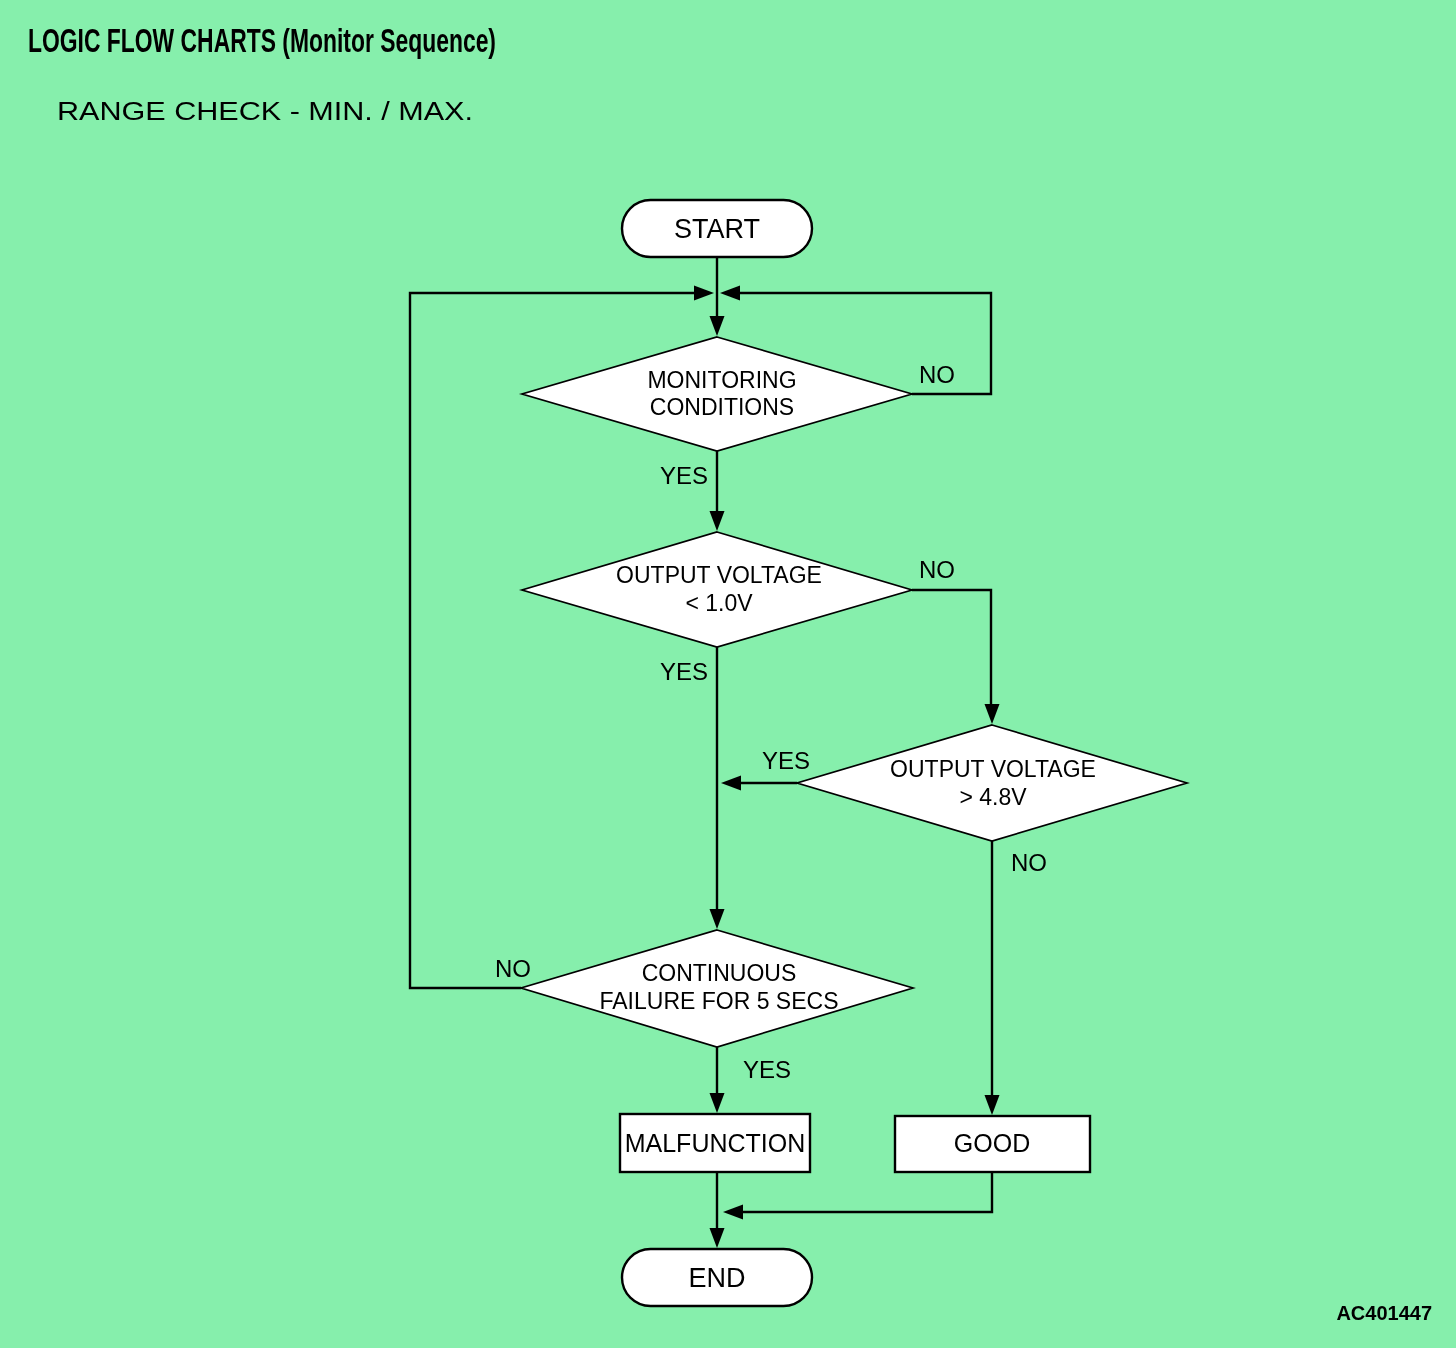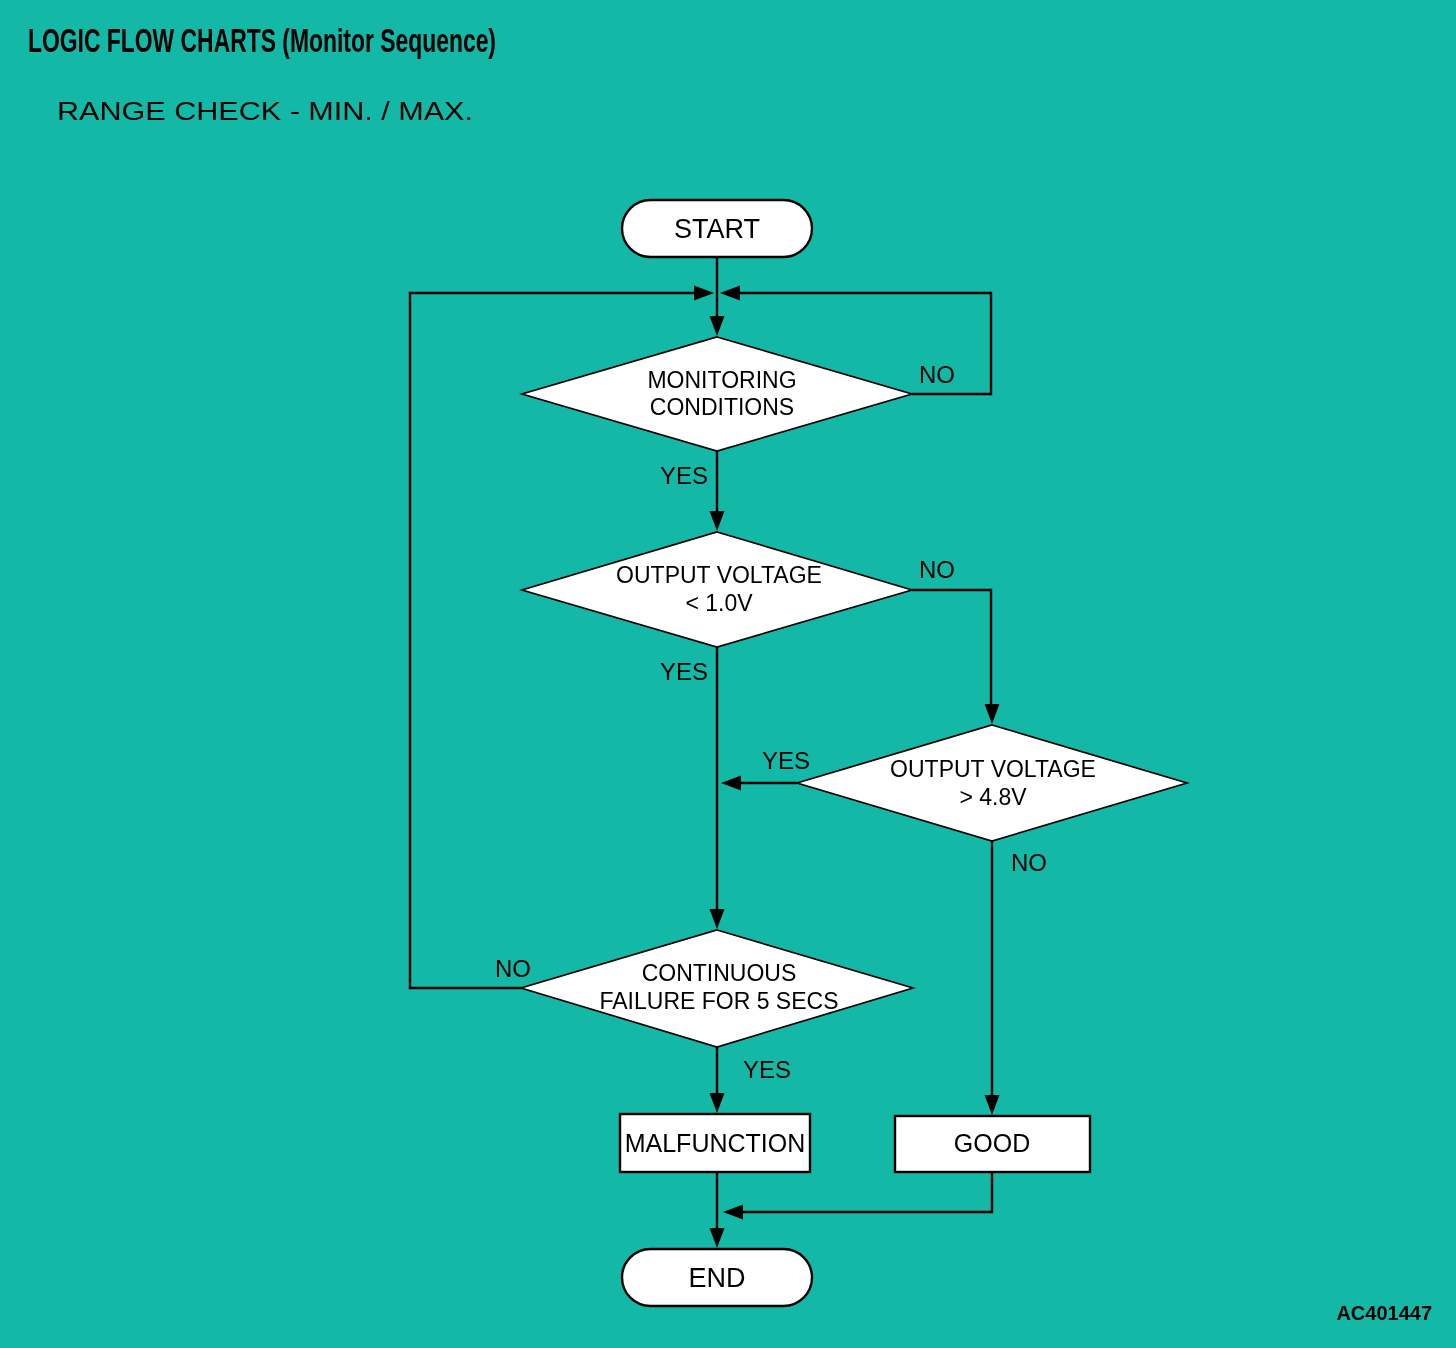--- a/index.html
+++ b/index.html
@@ -1,19 +1,19 @@
 <!DOCTYPE html>
 <html><head>
 <meta charset="utf-8">
 <style>
   html,body{margin:0;padding:0;background:#fff;}
   .page{
     position:relative;
     width:1456px;height:1348px;
-    background:#14b8a6;
+    background:#86efac;
     font-family:"Liberation Sans", sans-serif;
     overflow:hidden;
   }
   svg{display:block;}
   svg text{fill:#000000;font-family:"Liberation Sans", sans-serif;}
   .title-text{font-size:33px;font-weight:bold;}
   .subtitle-text{font-size:26px;}
   .pill-text{font-size:27px;}
   .box-text{font-size:25px;}
   .node-text{font-size:23px;}

